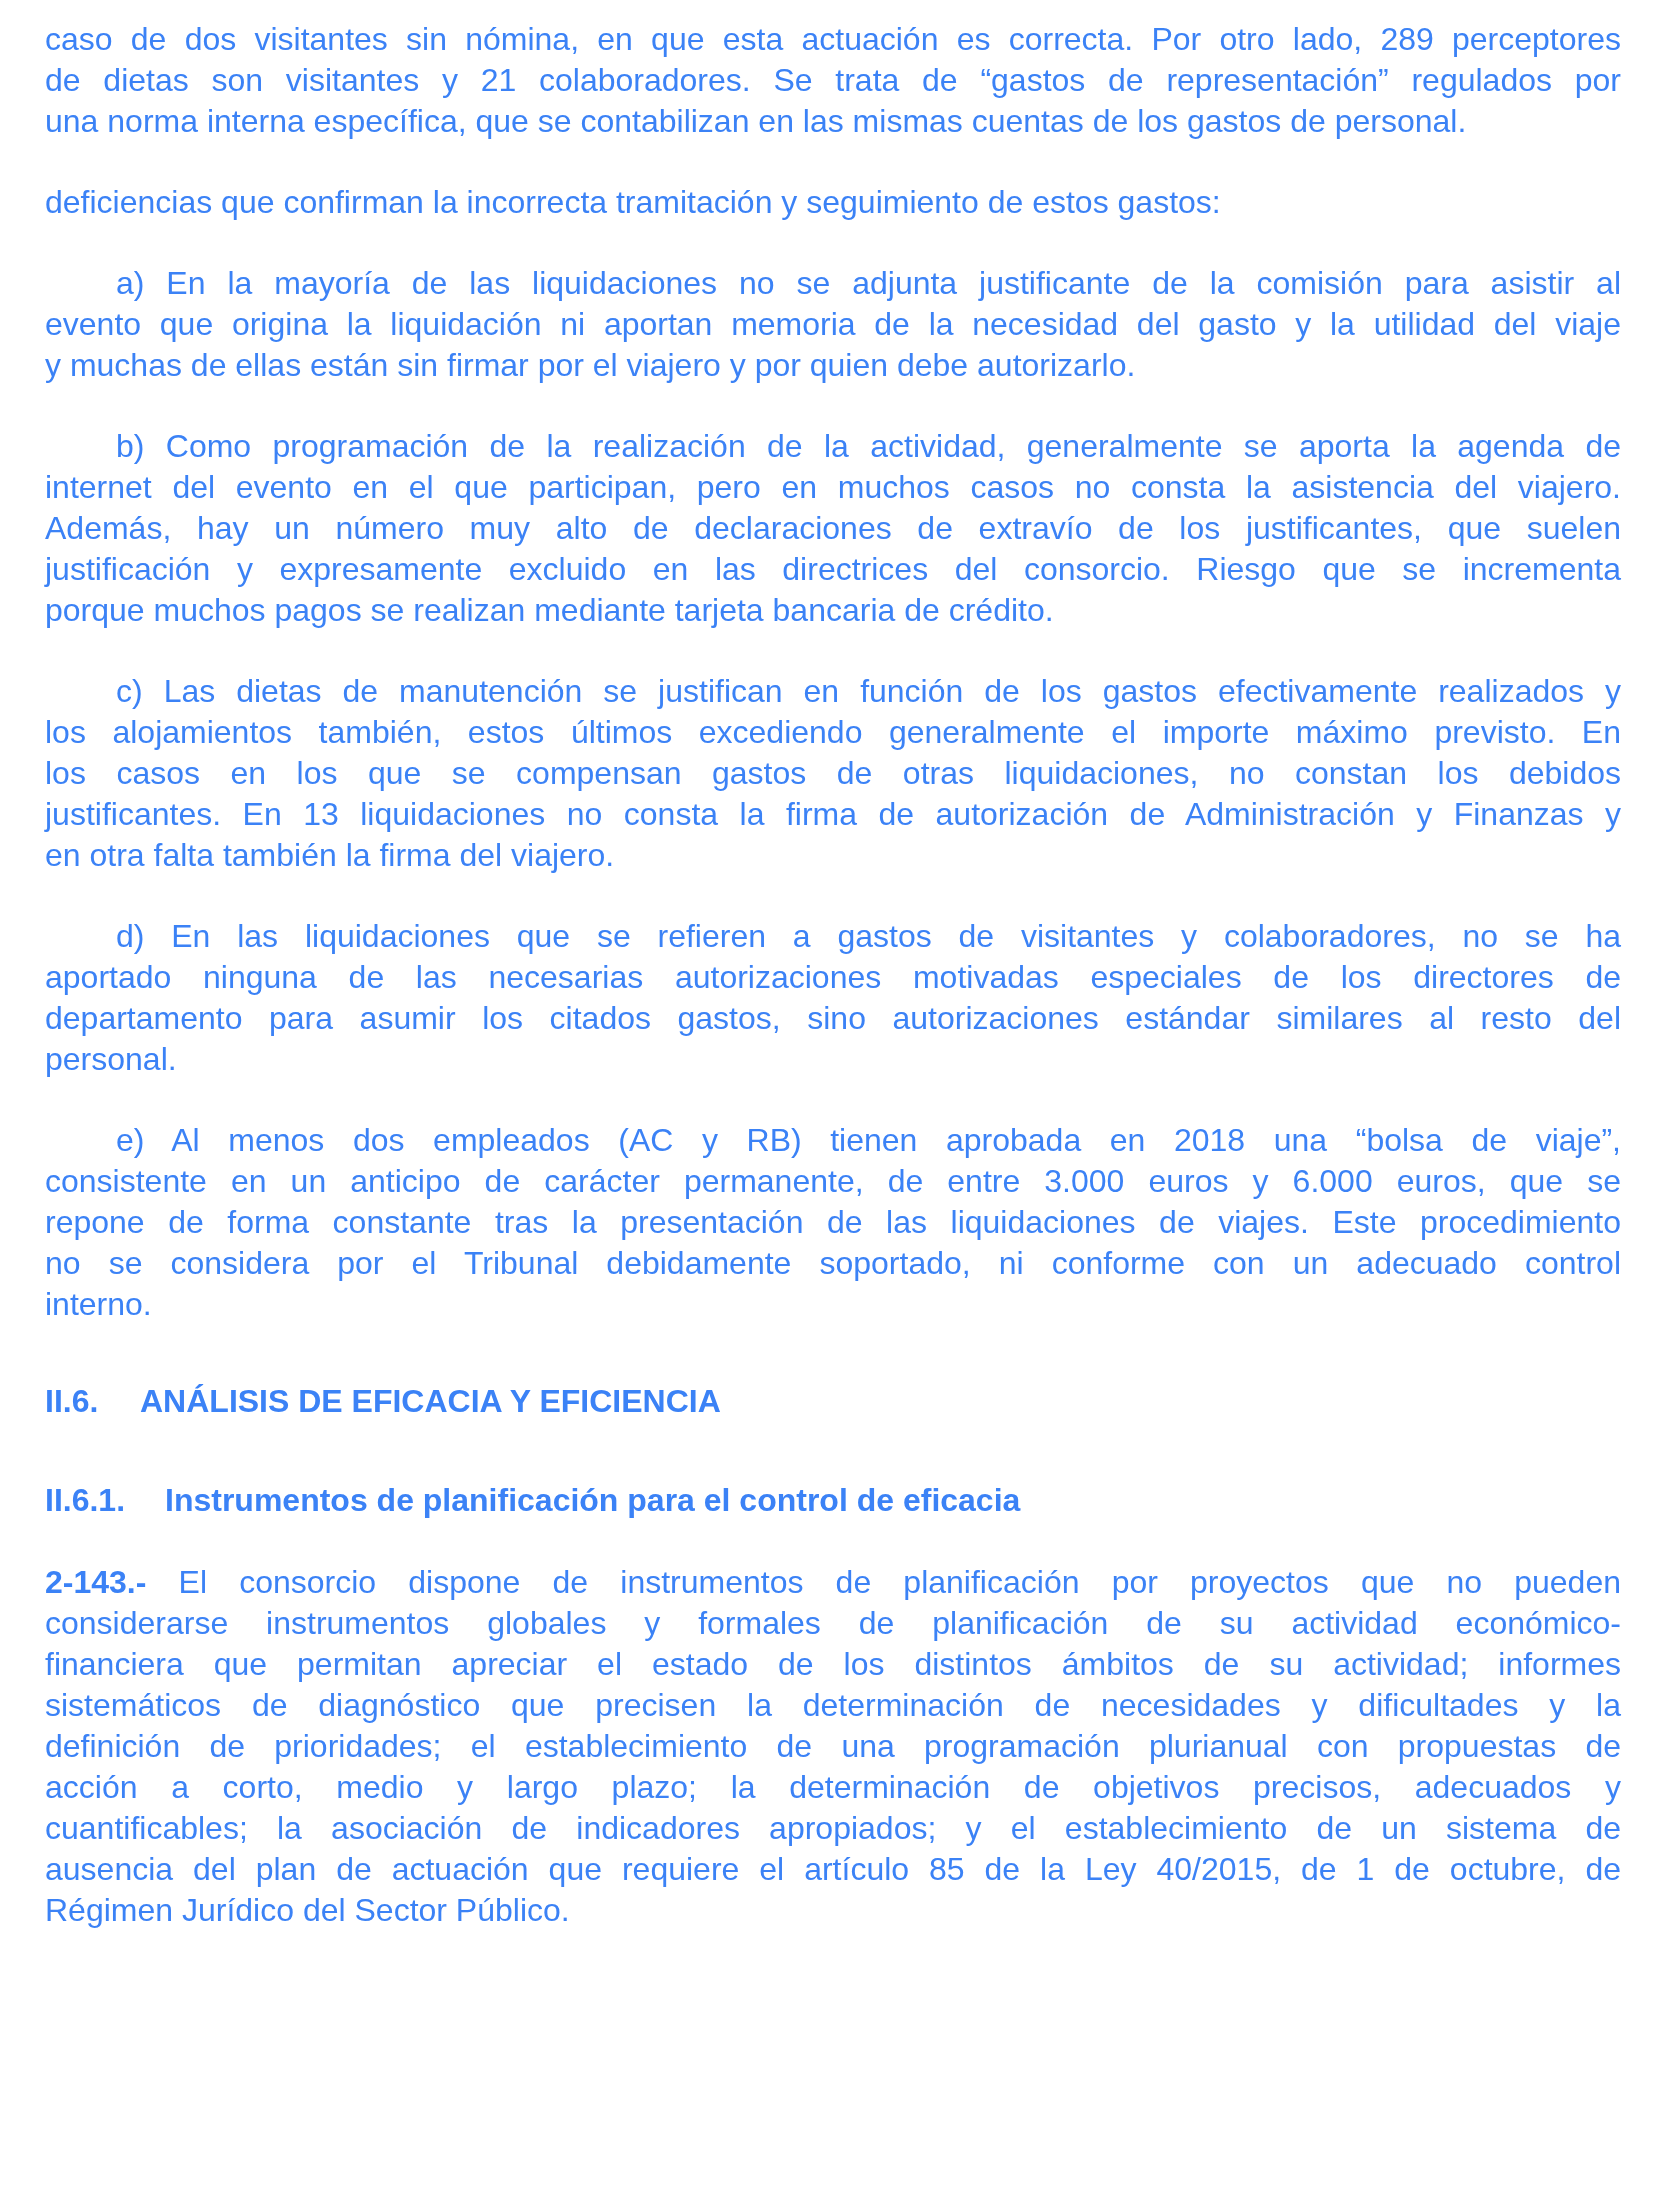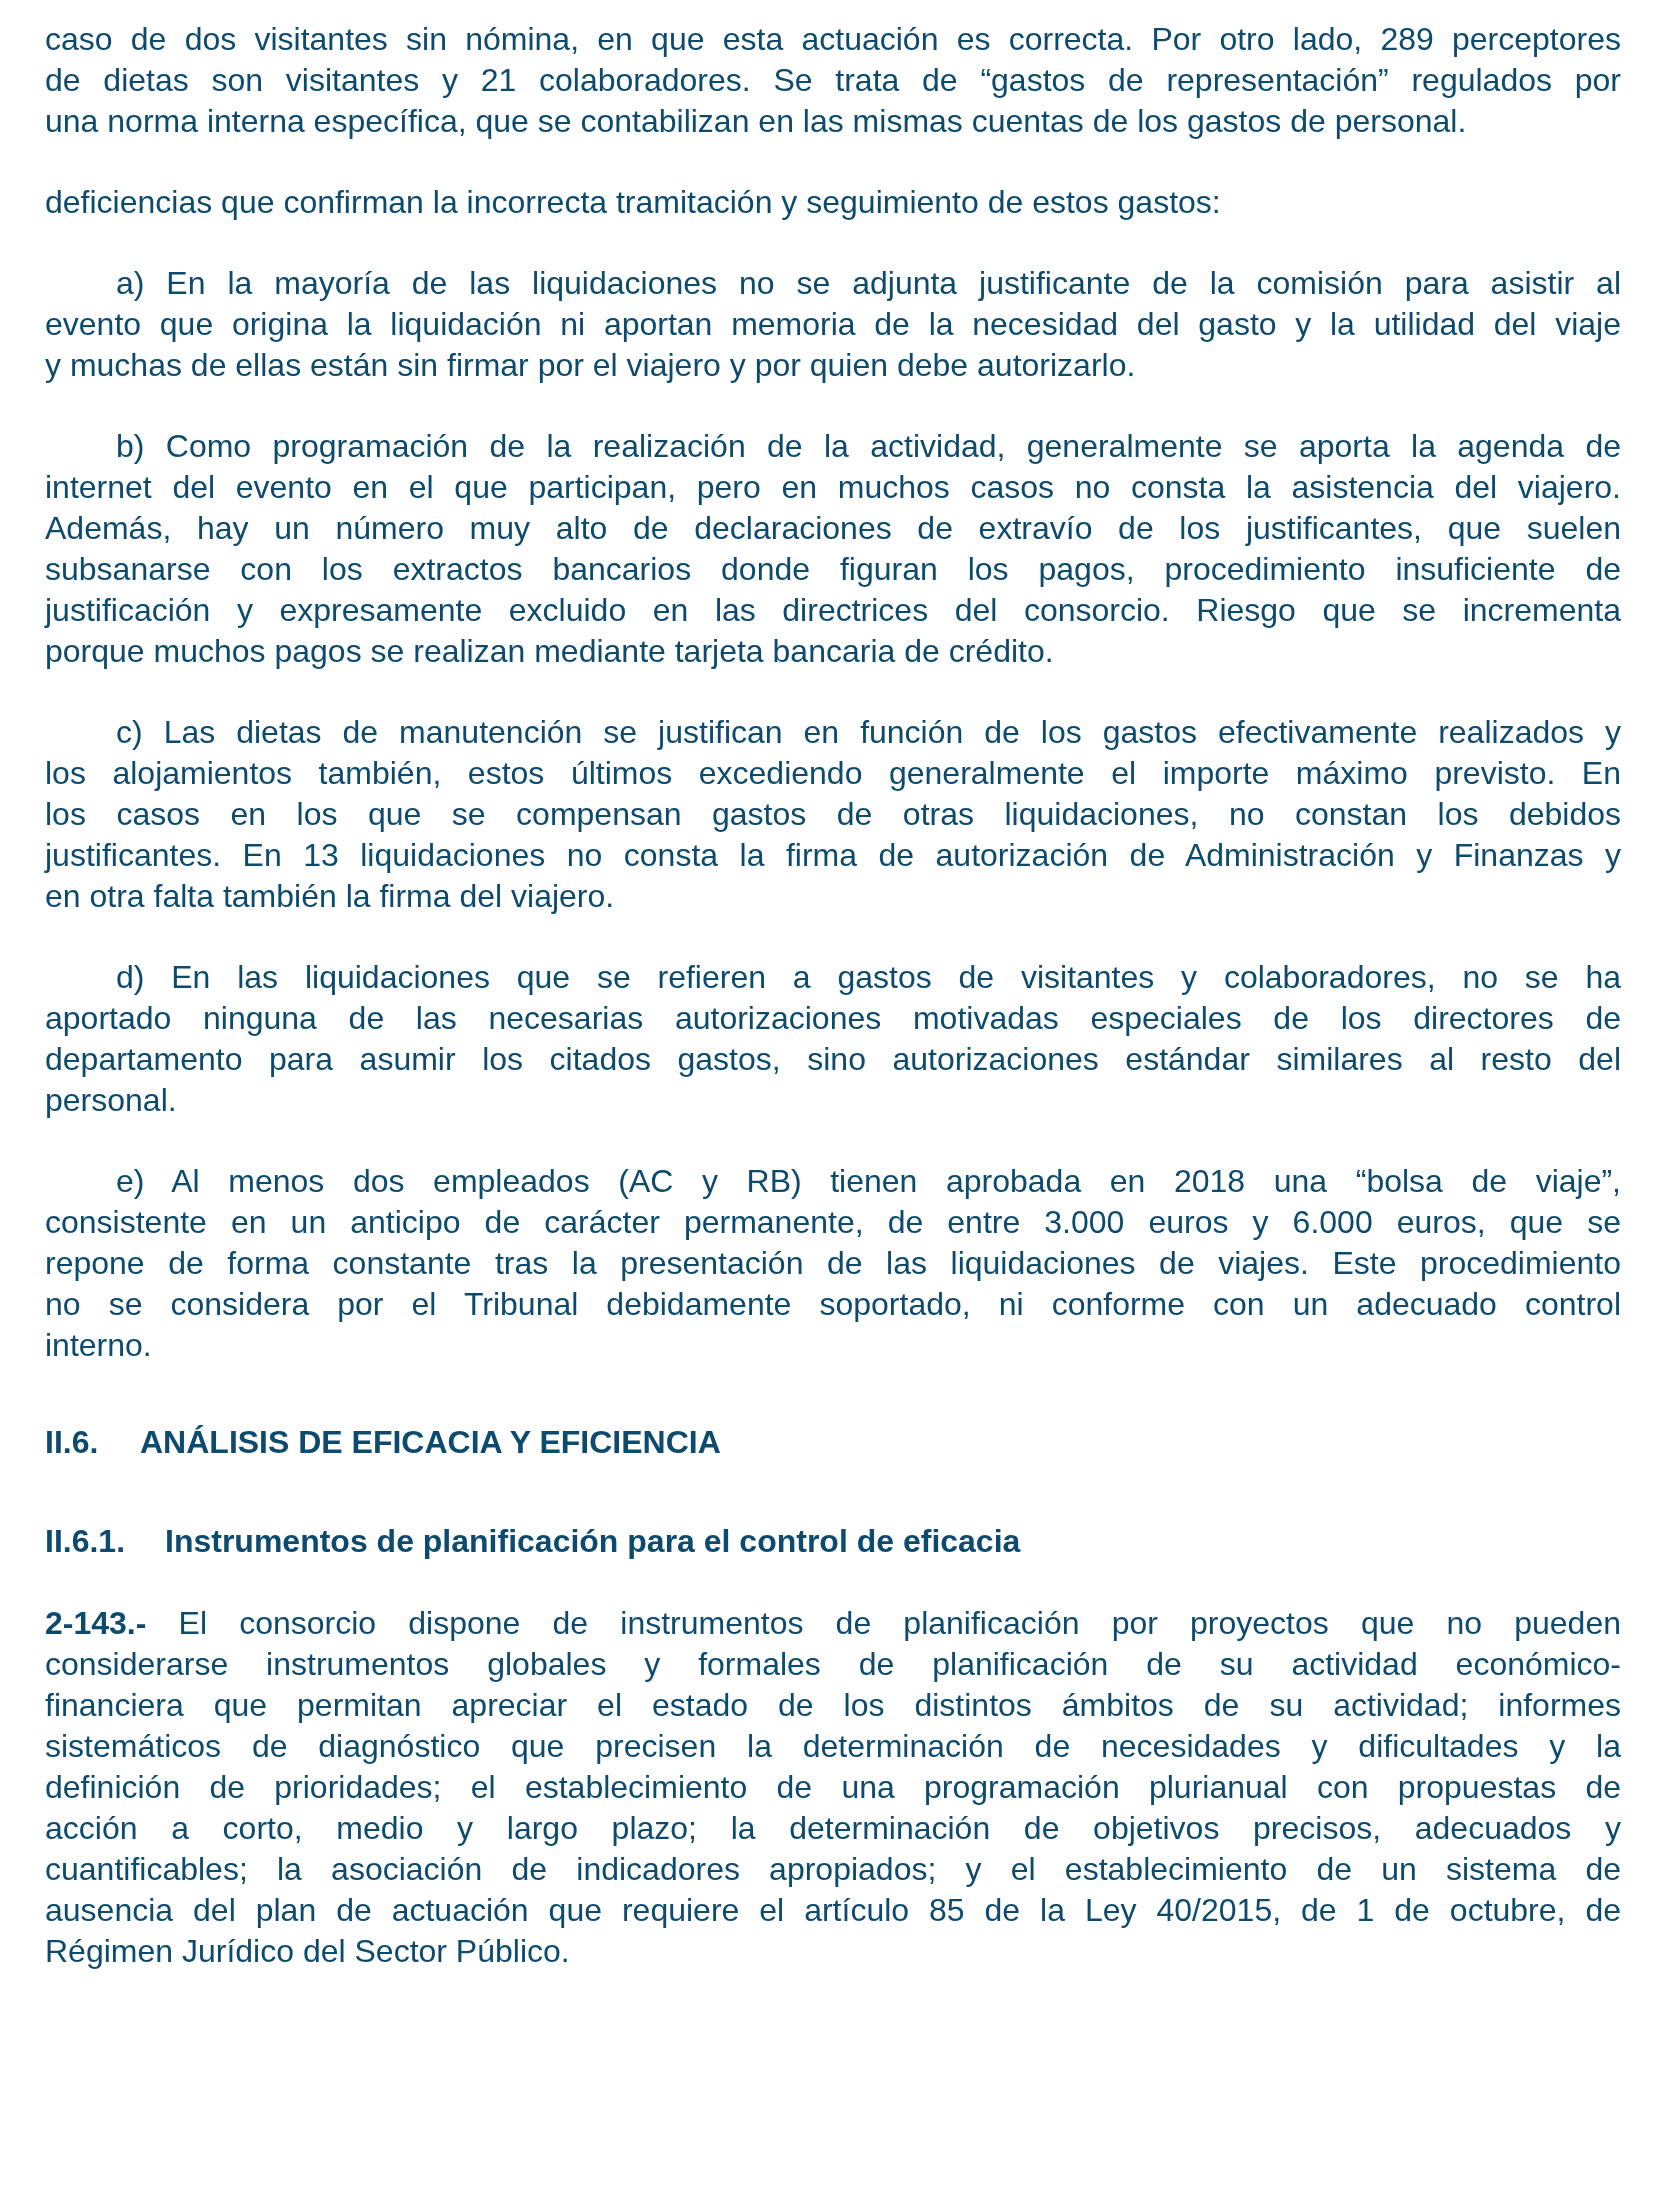--- a/index.html
+++ b/index.html
@@ -3,21 +3,21 @@
 <meta charset="utf-8">
 <style>
   html, body { margin: 0; padding: 0; background: #ffffff; }
   .page {
     position: relative;
     width: 1667px;
     height: 2205px;
     box-sizing: border-box;
     padding: 19px 46px 0 45px;
     background: #ffffff;
-    color: #0c4a6e;
+    color: #3b82f6;
     font-family: "Liberation Sans", "DejaVu Sans", sans-serif;
     font-size: 32px;
     line-height: 41px;
     overflow: hidden;
   }
   .para { margin: 0 0 40px 0; }
   .jline { text-align: justify; text-align-last: justify; }
   .jline.last { text-align-last: left; }
   .jline.indent { text-indent: 71px; margin-top: 24px; }
   .lead { font-weight: bold; }
@@ -41,21 +41,20 @@
     </div>
     <div class="para">
       <div class="jline indent"><span>a) En la mayoría de las liquidaciones no se adjunta justificante de la comisión para asistir al</span></div>
       <div class="jline"><span>evento que origina la liquidación ni aportan memoria de la necesidad del gasto y la utilidad del viaje</span></div>
       <div class="jline last"><span>y muchas de ellas están sin firmar por el viajero y por quien debe autorizarlo.</span></div>
     </div>
     <div class="para">
       <div class="jline indent"><span>b) Como programación de la realización de la actividad, generalmente se aporta la agenda de</span></div>
       <div class="jline"><span>internet del evento en el que participan, pero en muchos casos no consta la asistencia del viajero.</span></div>
       <div class="jline"><span>Además, hay un número muy alto de declaraciones de extravío de los justificantes, que suelen</span></div>
-      <div class="jline"><span>subsanarse con los extractos bancarios donde figuran los pagos, procedimiento insuficiente de</span></div>
       <div class="jline"><span>justificación y expresamente excluido en las directrices del consorcio. Riesgo que se incrementa</span></div>
       <div class="jline last"><span>porque muchos pagos se realizan mediante tarjeta bancaria de crédito.</span></div>
     </div>
     <div class="para">
       <div class="jline indent"><span>c) Las dietas de manutención se justifican en función de los gastos efectivamente realizados y</span></div>
       <div class="jline"><span>los alojamientos también, estos últimos excediendo generalmente el importe máximo previsto. En</span></div>
       <div class="jline"><span>los casos en los que se compensan gastos de otras liquidaciones, no constan los debidos</span></div>
       <div class="jline"><span>justificantes. En 13 liquidaciones no consta la firma de autorización de Administración y Finanzas y</span></div>
       <div class="jline last"><span>en otra falta también la firma del viajero.</span></div>
     </div>

